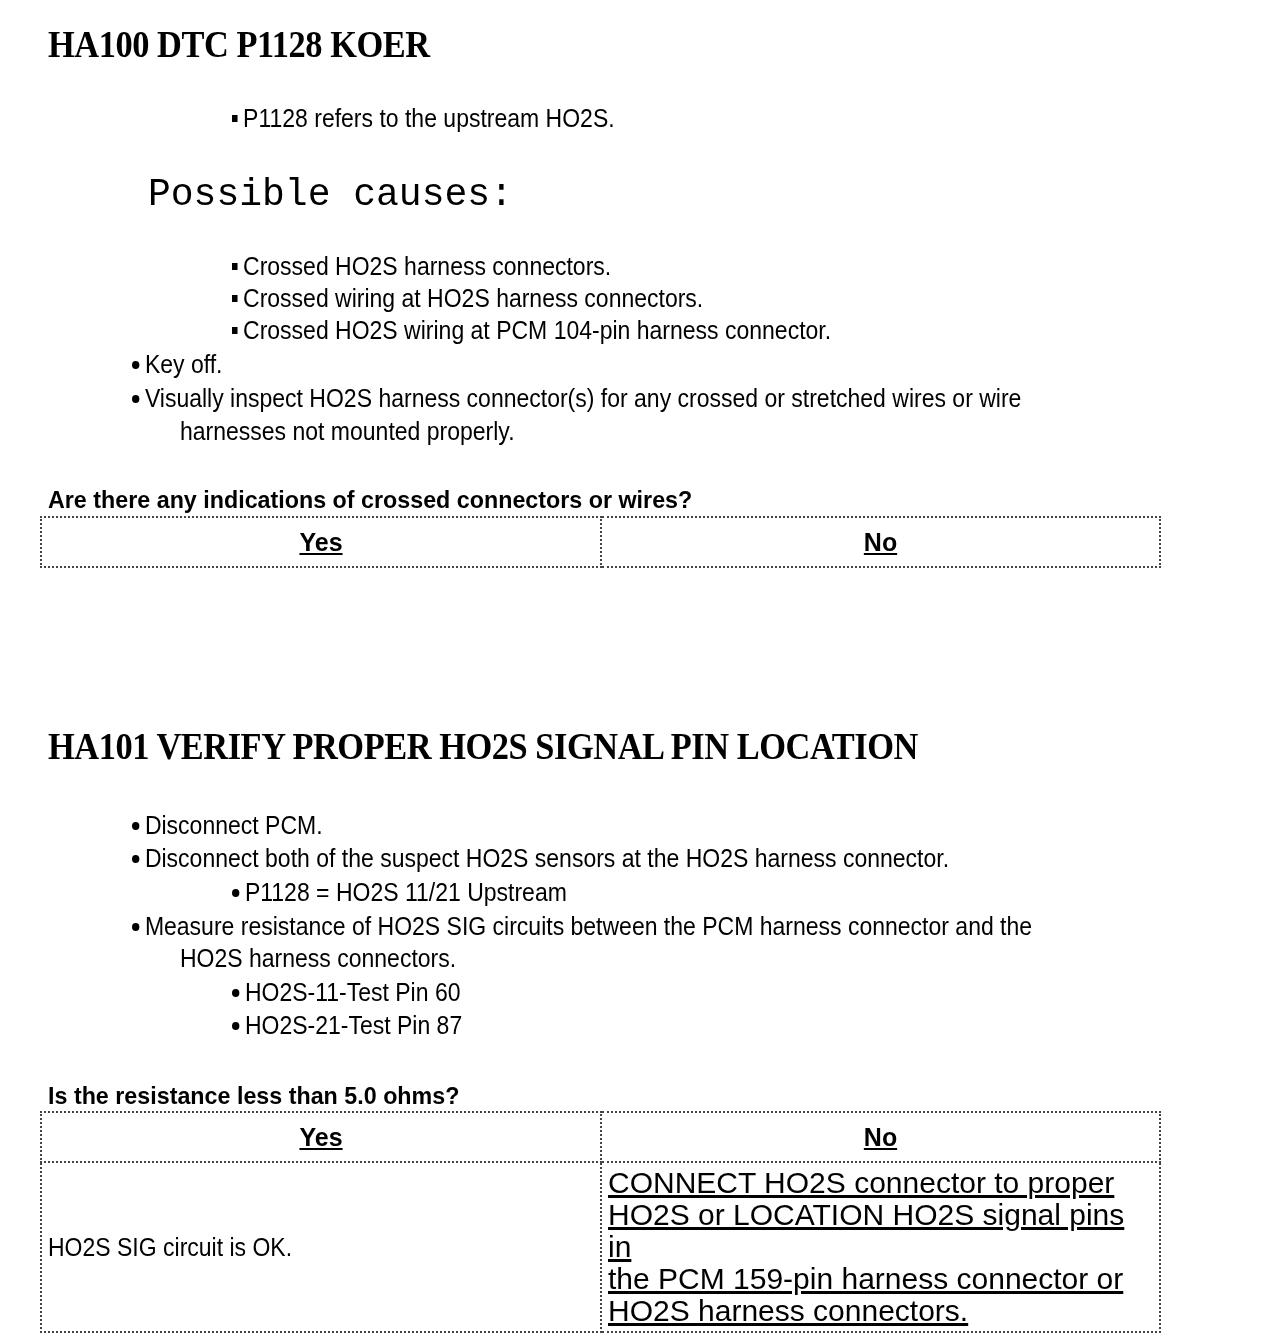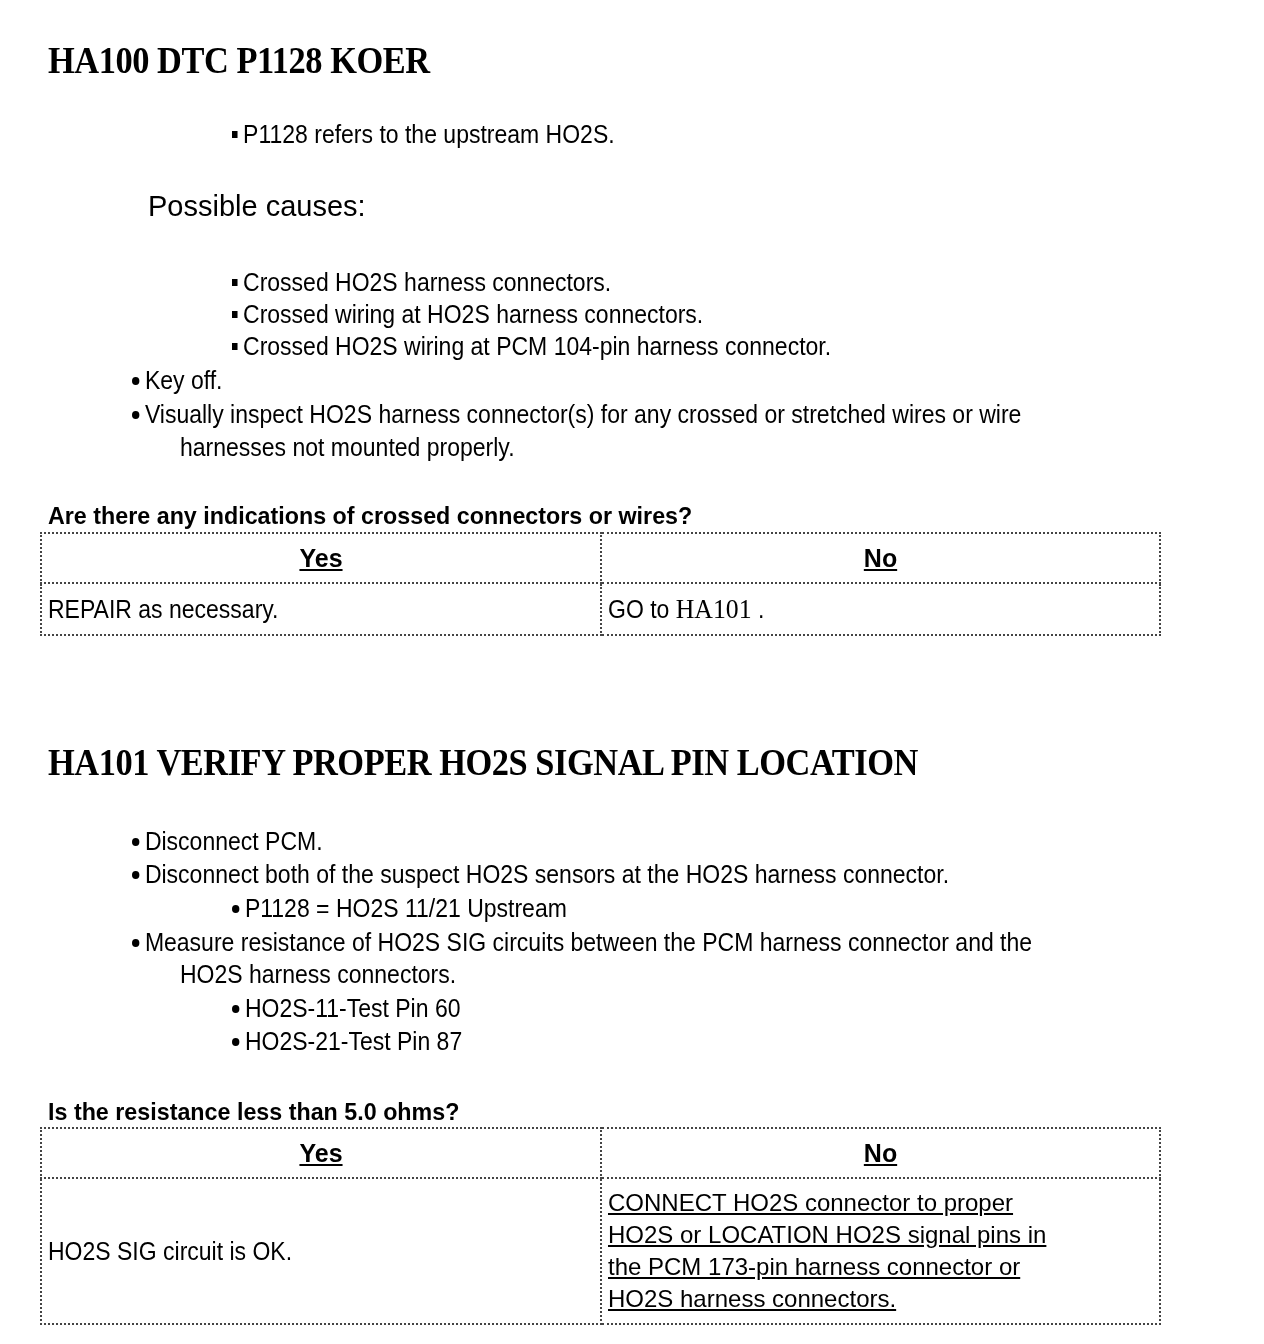--- a/index.html
+++ b/index.html
@@ -11,21 +11,21 @@
       width: 1264px;
       height: 1344px;
       position: relative;
       overflow: hidden;
       color: #000000;
       font-family: "Liberation Sans", sans-serif;
     }
     .page {
       position: absolute;
       left: 0;
-      top: 16px;
+      top: 0;
       width: 1264px;
       height: 1316px;
     }
     .section-title {
       position: absolute;
       left: 48px;
       margin: 0;
       font-family: "Liberation Serif", serif;
       font-weight: bold;
       font-size: 37px;
@@ -59,22 +59,22 @@
       height: 8px;
       border-radius: 50%;
       background: #000;
       margin-right: 6px;
       vertical-align: 4px;
     }
     .possible {
       position: absolute;
       left: 148px;
       top: 176px;
-      font-family: Liberation Sans, sans-serif;
-      font-size: 29px;
+      font-family: Liberation Mono, monospace;
+      font-size: 38px;
       line-height: 1;
       white-space: nowrap;
     }
     .question {
       position: absolute;
       left: 48px;
       font-weight: bold;
       font-size: 24px;
       line-height: 1;
       white-space: nowrap;
@@ -114,21 +114,21 @@
     }
     .serif-ref {
       font-family: "Liberation Serif", serif;
       font-size: 28px;
     }
     .multiline {
       line-height: 32px;
       white-space: normal;
       display: block;
       transform: none;
-      font-size: 24px;
+      font-size: 30px;
       padding: 4px 0;
     }
   </style>
 </head>
 <body>
 
 <div class="page">
 
   <h1 class="section-title" style="top:26px;">HA100 DTC P1128 KOER</h1>
 
@@ -148,24 +148,20 @@
 
   <table class="dtable" style="top:516px;">
     <colgroup>
         <col style="width:560px">
         <col style="width:559px">
       </colgroup>
     <tbody>
         <tr>
       <th><span>Yes</span></th>
       <th><span>No</span></th>
-    </tr>
-    <tr style="height:52px;">
-      <td><span class="cell-text">REPAIR as necessary.</span></td>
-      <td><span class="cell-text"><span>GO to </span><span class="serif-ref">HA101</span><span> .</span></span></td>
     </tr>
   </tbody>
     </table>
 
   <h1 class="section-title" style="top:728px;">HA101 VERIFY PROPER HO2S SIGNAL PIN LOCATION</h1>
 
   <div class="line bullet-dot" style="left:132px; top:813px;"><span>Disconnect PCM.</span></div>
   <div class="line bullet-dot" style="left:132px; top:846px;"><span>Disconnect both of the suspect HO2S sensors at the HO2S harness connector.</span></div>
   <div class="line bullet-dot" style="left:232px; top:880px;"><span>P1128 = HO2S 11/21 Upstream</span></div>
   <div class="line bullet-dot" style="left:132px; top:914px;"><span>Measure resistance of HO2S SIG circuits between the PCM harness connector and the</span></div>
@@ -184,21 +180,21 @@
         <tr>
       <th><span>Yes</span></th>
       <th><span>No</span></th>
     </tr>
     <tr style="height:146px;">
       <td><span class="cell-text">HO2S SIG circuit is OK.</span></td>
       <td>
         <span class="cell-text multiline">
           <span style="display:block">CONNECT HO2S connector to proper</span>
           <span style="display:block">HO2S or LOCATION HO2S signal pins in</span>
-          <span style="display:block">the PCM 173-pin harness connector or</span>
+          <span style="display:block">the PCM 159-pin harness connector or</span>
           <span style="display:block">HO2S harness connectors.</span>
         </span>
       </td>
     </tr>
   </tbody>
     </table>
 
 </div>
 
 </body></html>

